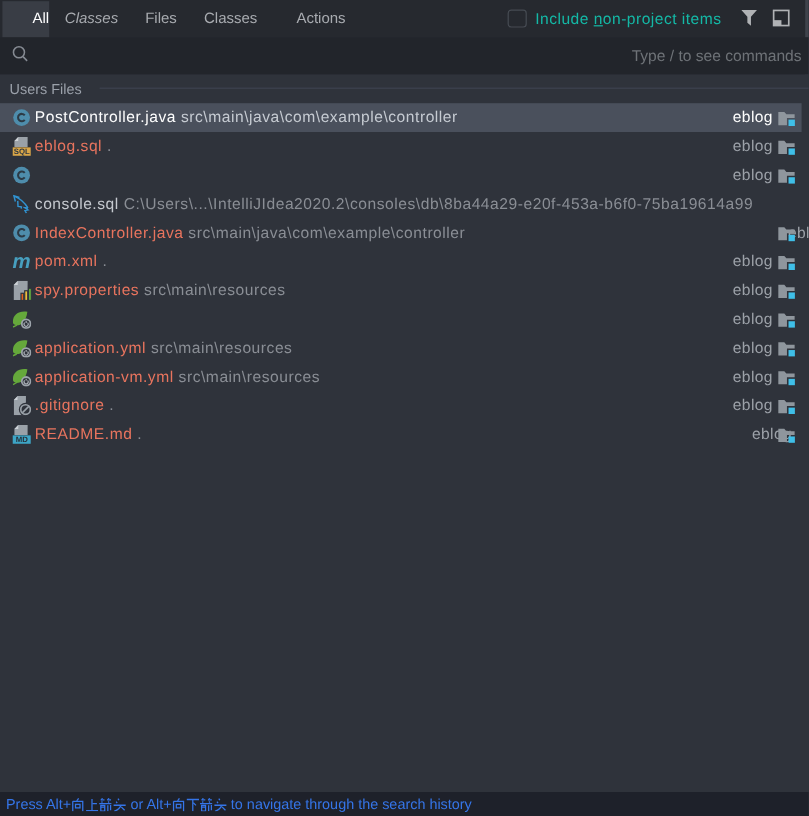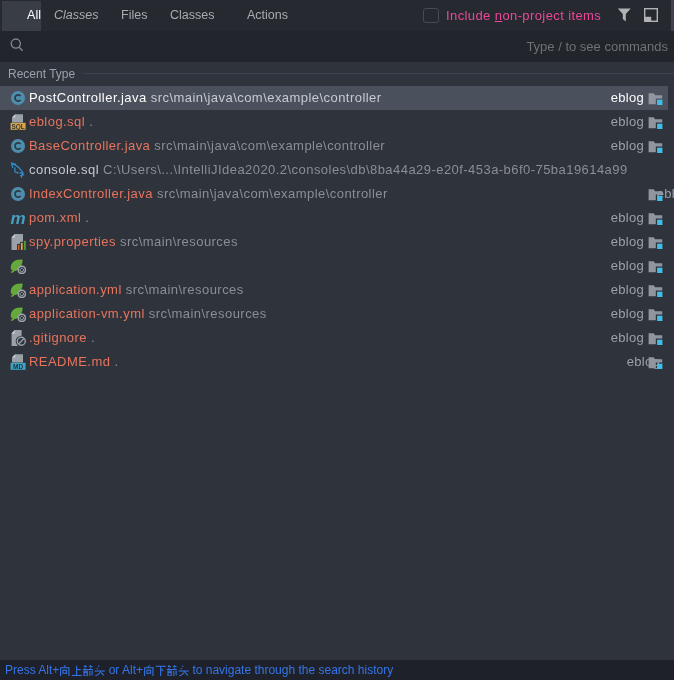--- a/index.html
+++ b/index.html
@@ -6,21 +6,21 @@
   body{width:674px;height:680px;position:relative;overflow:hidden;
        font-family:"Liberation Sans",sans-serif;background:#2f333b;
        -webkit-font-smoothing:antialiased;}
   .abs{position:absolute;}
   
   #header{left:0;top:0;width:674px;height:31px;background:#26292f;}
   #tabAll{left:2px;top:1px;width:39px;height:45px;background:#393d45;
           color:#fdfdfe;font-size:12.5px;line-height:29px;text-align:right;}
   .tab{top:1px;height:29px;line-height:29px;color:#a8abb0;font-size:12.5px;}
   #cb{left:423px;top:8px;width:14px;height:13px;border:1px solid #464b53;border-radius:3px;}
-  #inc{left:446px;top:0;height:31px;line-height:31px;color:#ec4899;font-size:13px;letter-spacing:0.4px;}
+  #inc{left:446px;top:0;height:31px;line-height:31px;color:#14b8a6;font-size:13px;letter-spacing:0.4px;}
   #rstrip{left:671px;top:0;width:3px;height:62px;background:#3f434b;}
   
   #search{left:0;top:31px;width:674px;height:31px;background:#22252b;}
   #typehint{right:6px;top:31px;height:31px;line-height:31px;color:#6e7277;font-size:13px;}
   
   #recent{left:8px;top:62px;height:24px;line-height:24px;color:#9ba1aa;font-size:12px;}
   #sepline{left:83px;top:73px;width:591px;height:1px;background:#3d4250;}
   
   .row{left:0;width:674px;height:24px;}
   .row.sel .rowbg{position:absolute;left:0;top:0;width:668px;height:24px;background:#4a505c;}
@@ -59,21 +59,21 @@
   </svg>
   <div class="abs" id="rstrip"></div>
 
   <div class="abs" id="search"></div>
   <svg class="abs" style="left:10px;top:38px" width="14" height="14" viewBox="0 0 14 14">
     <circle cx="5.8" cy="5.6" r="4.6" fill="none" stroke="#858a92" stroke-width="1.3"></circle>
     <path d="M9.2,9.2 L12.6,12.7" stroke="#858a92" stroke-width="1.3"></path>
   </svg>
   <div class="abs" id="typehint">Type / to see commands</div>
 
-  <div class="abs" id="recent">Recent Type</div>
+  <div class="abs" id="recent">Users Files</div>
   <div class="abs" id="sepline"></div>
 
   <div class="abs row sel" style="top:86px;">
     <div class="rowbg"></div>
     <svg class="icon" viewBox="0 0 16 16">
       <circle cx="8" cy="8" r="7" fill="#4e8dac"></circle>
       <path d="M10.6,6.1 A3.1,3.1 0 1 0 10.6,9.9" fill="none" stroke="#2c3a45" stroke-width="1.7"></path>
     </svg>
     <div class="name">PostController.java <span class="path">src\main\java\com\example\controller</span></div>
     <div class="mod">eblog</div>
@@ -94,21 +94,20 @@
     <svg class="modicon" viewBox="0 0 16 16">
       <path d="M0.6,14.3 V3.3 h5 l1.7,2 h6.9 v3.1 h-6.4 v5.9 z" fill="#8f969d"></path>
       <rect x="9.1" y="9.7" width="5.3" height="5.3" fill="#3fbfe8"></rect>
     </svg>
   </div>
   <div class="abs row" style="top:134px;">
     <svg class="icon" viewBox="0 0 16 16">
       <circle cx="8" cy="8" r="7" fill="#4e8dac"></circle>
       <path d="M10.6,6.1 A3.1,3.1 0 1 0 10.6,9.9" fill="none" stroke="#2c3a45" stroke-width="1.7"></path>
     </svg>
-    <div class="name">BaseController.java <span class="path">src\main\java\com\example\controller</span></div>
     <div class="mod">eblog</div>
     <svg class="modicon" viewBox="0 0 16 16">
       <path d="M0.6,14.3 V3.3 h5 l1.7,2 h6.9 v3.1 h-6.4 v5.9 z" fill="#8f969d"></path>
       <rect x="9.1" y="9.7" width="5.3" height="5.3" fill="#3fbfe8"></rect>
     </svg>
   </div>
   <div class="abs row" style="top:158px;padding-left:36px;">
     <svg class="icon" viewBox="0 0 16 16">
       <g fill="none" stroke="#3193d1" stroke-width="1.2">
         <path d="M1.8,1.4 C6.8,3.3 10.7,7.1 13.3,11.3"></path>

